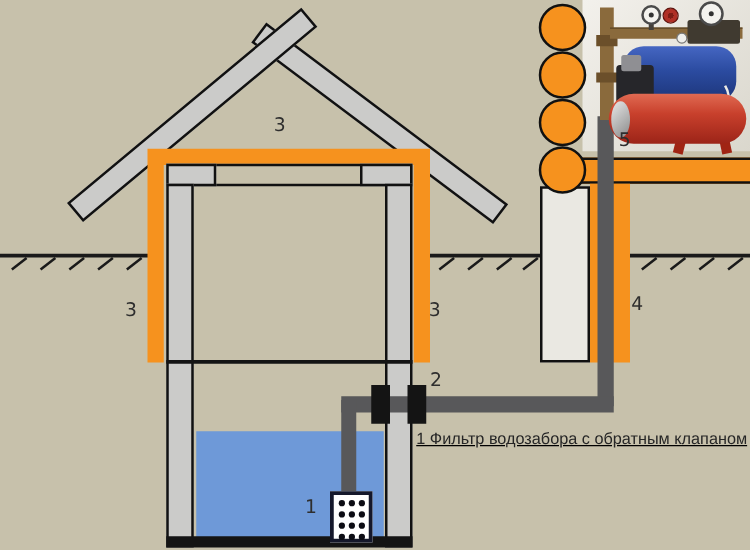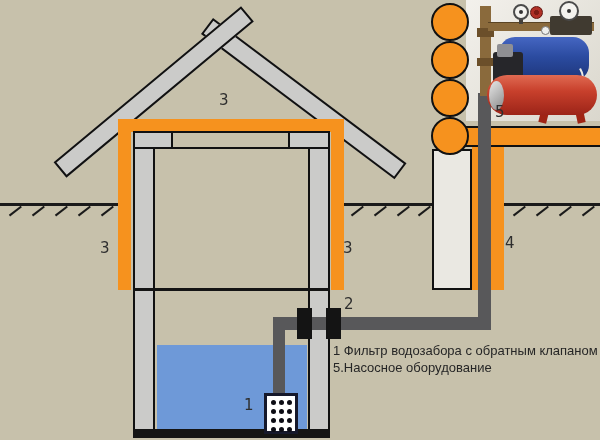--- a/index.html
+++ b/index.html
@@ -134,18 +134,17 @@
   <div class="abs z4" style="left:576px;top:106px;width:8px;height:17px;background:#a02414;transform:rotate(-12deg);"></div>
 
   <div class="abs marker z6" style="left:219px;top:92px;">3</div>
   <div class="abs marker z6" style="left:100px;top:240px;">3</div>
   <div class="abs marker z6" style="left:343px;top:240px;">3</div>
   <div class="abs marker z6" style="left:344px;top:296px;">2</div>
   <div class="abs marker z6" style="left:244px;top:397px;">1</div>
   <div class="abs marker z6" style="left:505px;top:235px;">4</div>
   <div class="abs marker z7" style="left:495px;top:104px;">5</div>
 
-  <div class="abs z6" style="left:333px;top:342px;width:266px;">
+  <div class="abs z6" style="left:333px;top:342px;width:266px;text-decoration:underline;">
     <div class="legend">1 Фильтр водозабора с обратным клапаном</div>
-    <div class="legend">5.Насосное оборудование</div>
   </div>
 
 </div>
 
 </body></html>

